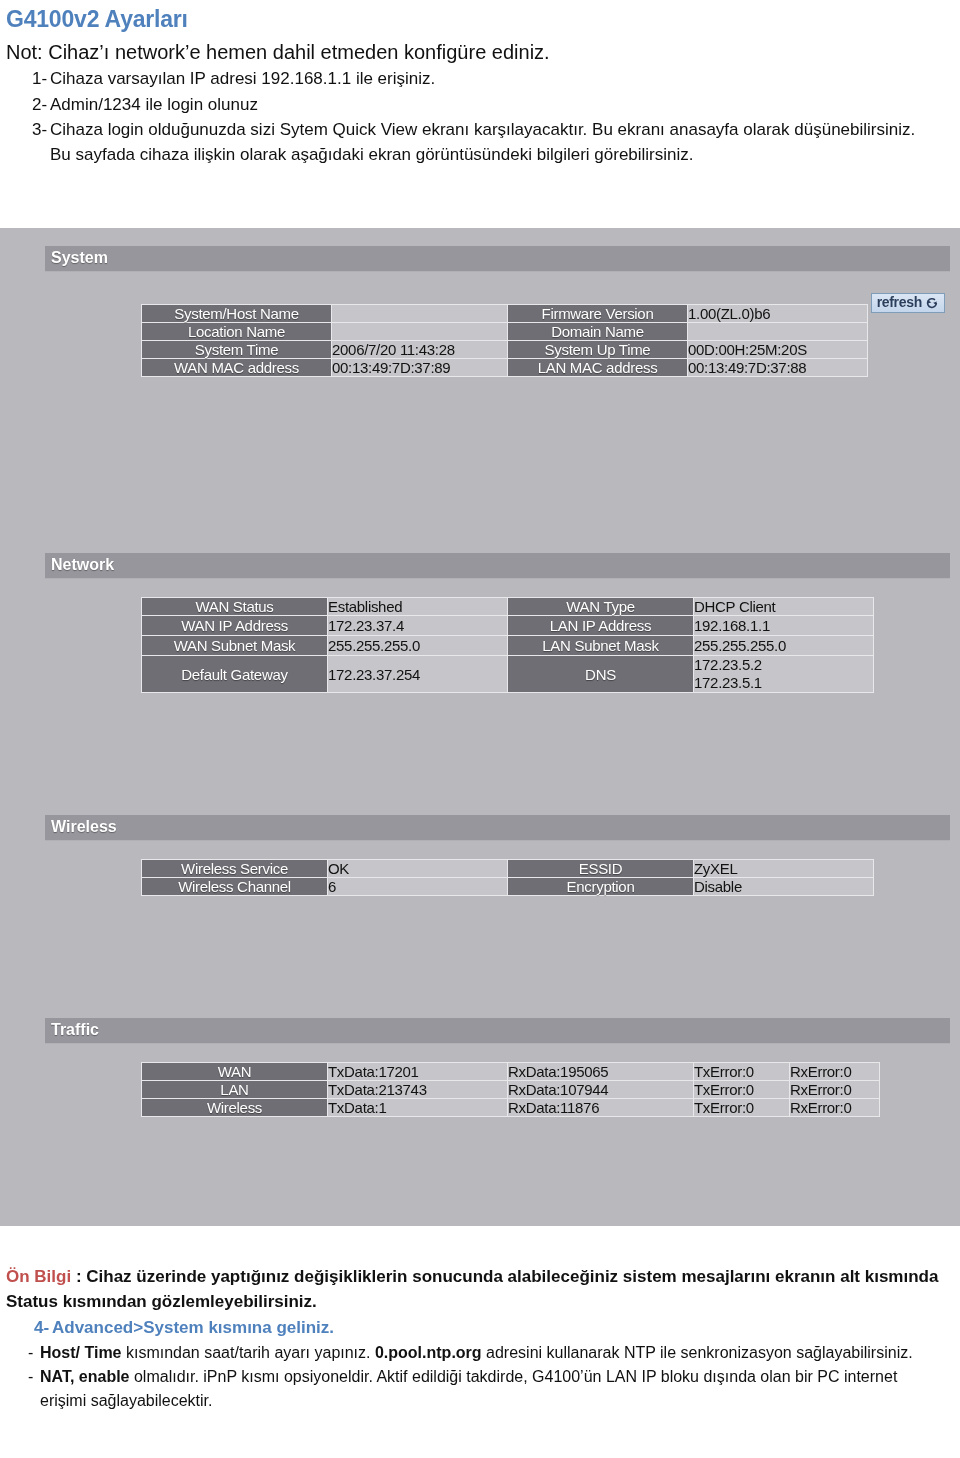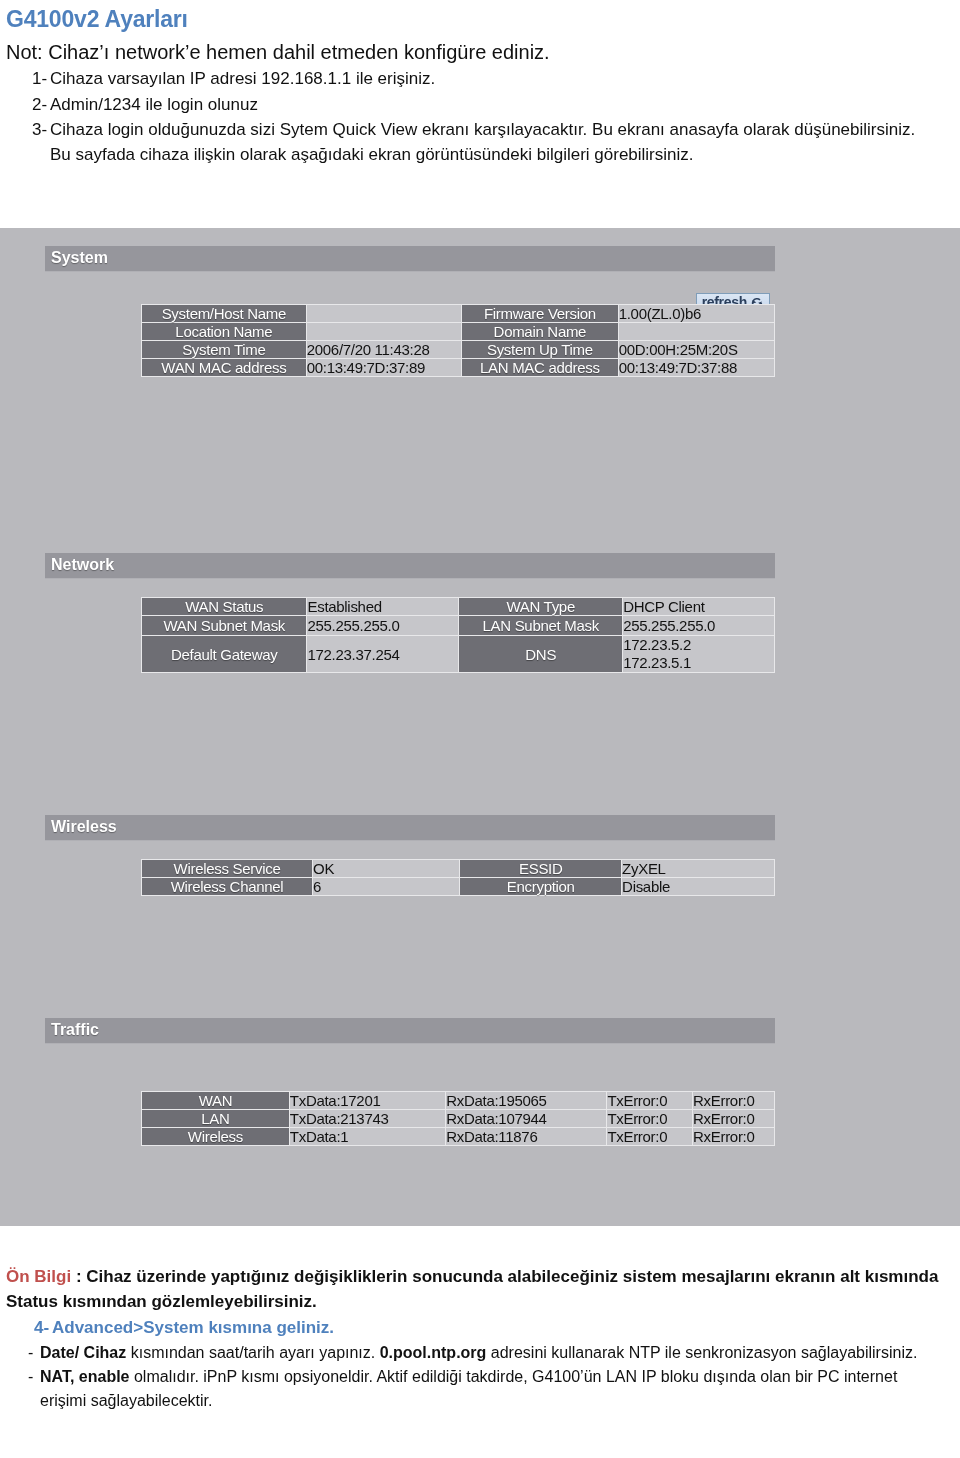--- a/index.html
+++ b/index.html
@@ -73,21 +73,21 @@
   }
   .shot-inner {
     position: relative;
     width: 100%;
     height: 100%;
   }
 
   .section {
     position: absolute;
     left: 45px;
-    width: 730px;
+    width: 905px;
   }
   .sec-head {
     position: relative;
     height: 26px;
     background: #96969c;
     box-shadow: inset 0 -1px 0 rgba(255,255,255,0.25);
   }
   .sec-head .sec-title {
     position: absolute;
     left: 6px;
@@ -303,20 +303,26 @@
               <col style="width:180px">
           </colgroup>
           <tbody>
             <tr>
               <td class="lab">WAN Status</td>
               <td class="val">Established</td>
               <td class="lab">WAN Type</td>
               <td class="val">DHCP Client</td>
             </tr>
             <tr>
+              <td class="lab tight">WAN IP Address</td>
+              <td class="val tight">172.23.37.4</td>
+              <td class="lab tight">LAN IP Address</td>
+              <td class="val tight">192.168.1.1</td>
+            </tr>
+            <tr>
               <td class="lab tight">WAN Subnet Mask</td>
               <td class="val tight">255.255.255.0</td>
               <td class="lab tight">LAN Subnet Mask</td>
               <td class="val tight">255.255.255.0</td>
             </tr>
             <tr>
               <td class="lab">Default Gateway</td>
               <td class="val">172.23.37.254</td>
               <td class="lab">DNS</td>
               <td class="val multi" style="white-space:pre-line;">172.23.5.2
@@ -356,21 +362,21 @@
           </tbody>
         </table>
       </div>
     </div>
 
     <div class="section" style="top:790px;">
       <div class="sec-head">
         <span class="sec-title">Traffic</span>
       </div>
 
-      <div class="tbl-wrap" style="left:96px; top:44px;margin-top:29px;">
+      <div class="tbl-wrap" style="left:96px; top:44px;">
         <table class="zt">
           <colgroup>
             <col style="width:186px">
               <col style="width:180px">
             <col style="width:186px">
               <col style="width:96px">
               <col style="width:90px">
           </colgroup>
           <tbody>
             <tr>
@@ -408,20 +414,20 @@
   </p>
   <ol class="steps2">
     <li>
       <span class="num">4-</span>
       <span class="body step4">Advanced&gt;System kısmına geliniz.</span>
     </li>
   </ol>
   <ul class="dashes">
     <li>
       <span class="dash">-</span>
-      <span class="body"><span class="b">Date/ Cihaz</span><span> kısmından saat/tarih ayarı yapınız. </span><span class="b">0.pool.ntp.org</span><span> adresini kullanarak NTP ile senkronizasyon sağlayabilirsiniz.</span></span>
+      <span class="body"><span class="b">Host/ Time</span><span> kısmından saat/tarih ayarı yapınız. </span><span class="b">0.pool.ntp.org</span><span> adresini kullanarak NTP ile senkronizasyon sağlayabilirsiniz.</span></span>
     </li>
     <li>
       <span class="dash">-</span>
       <span class="body"><span class="b">NAT,  enable</span><span> olmalıdır. iPnP kısmı opsiyoneldir. Aktif edildiği takdirde, G4100’ün LAN IP bloku dışında olan bir PC internet erişimi sağlayabilecektir.</span></span>
     </li>
   </ul>
 </div>
 
 </body></html>

